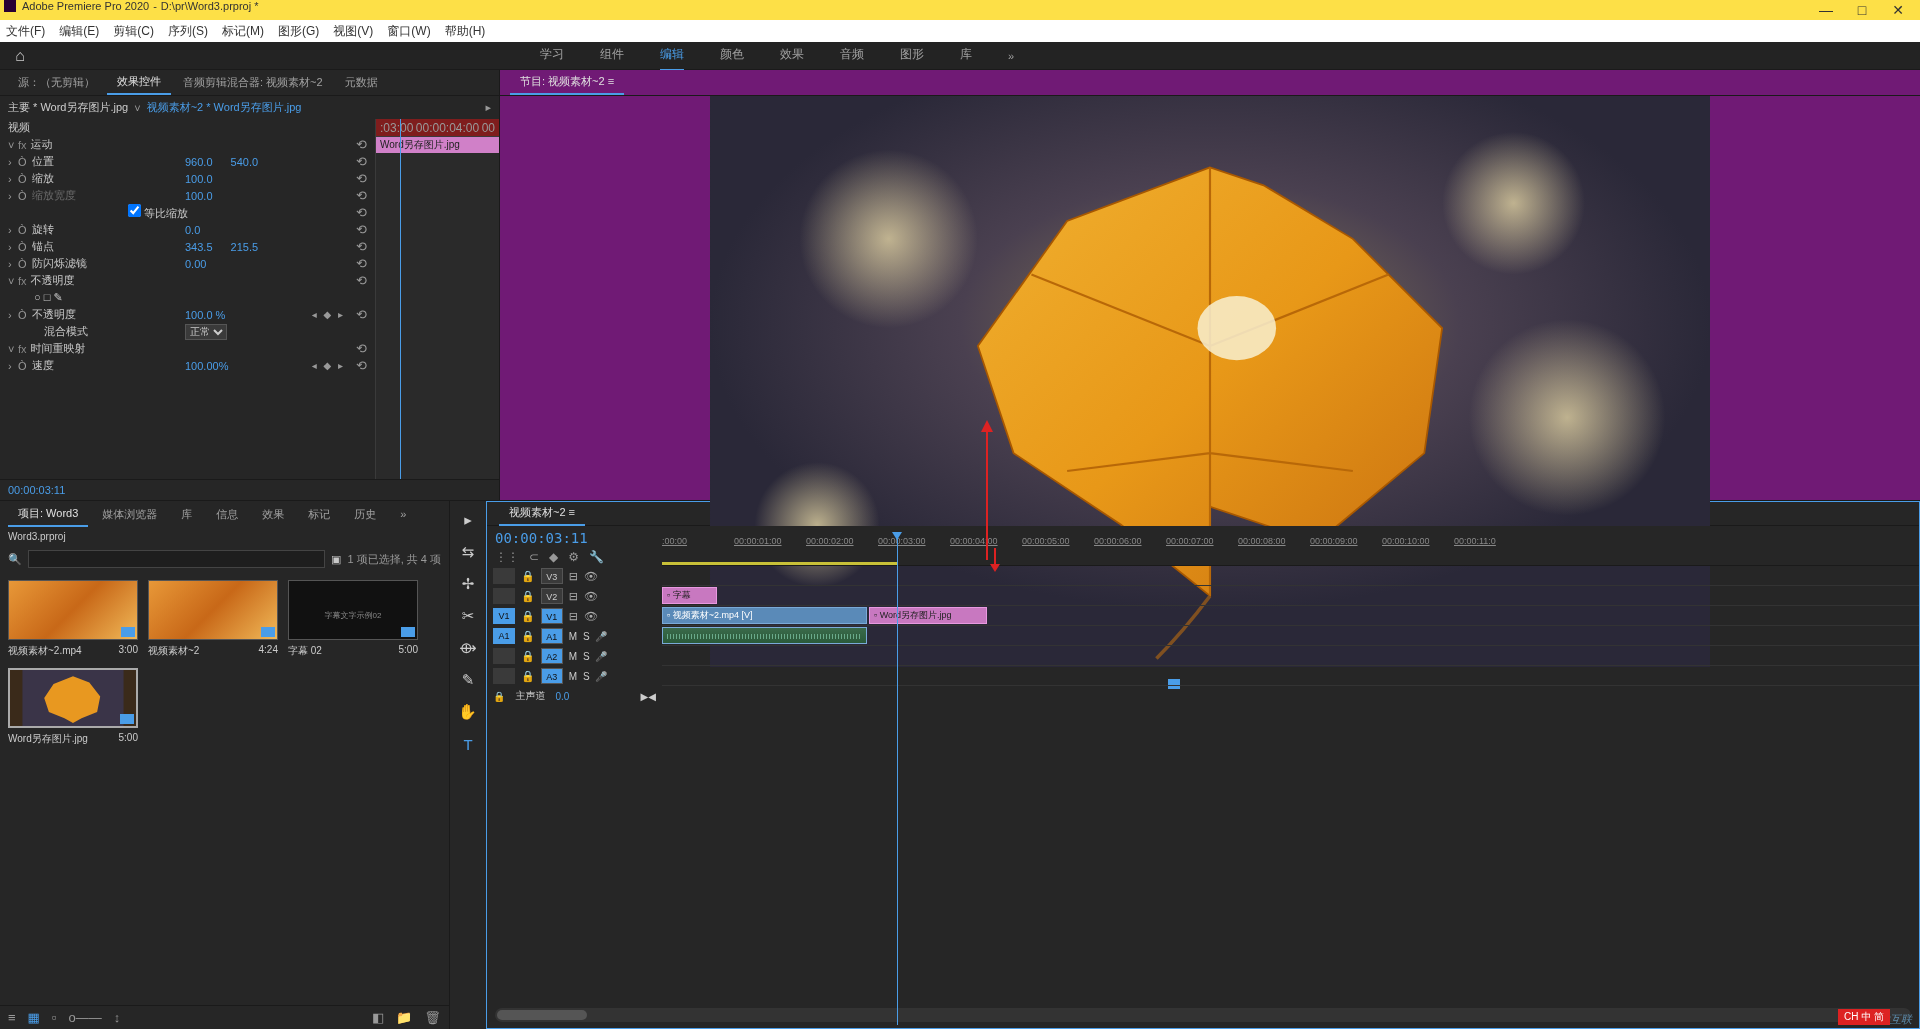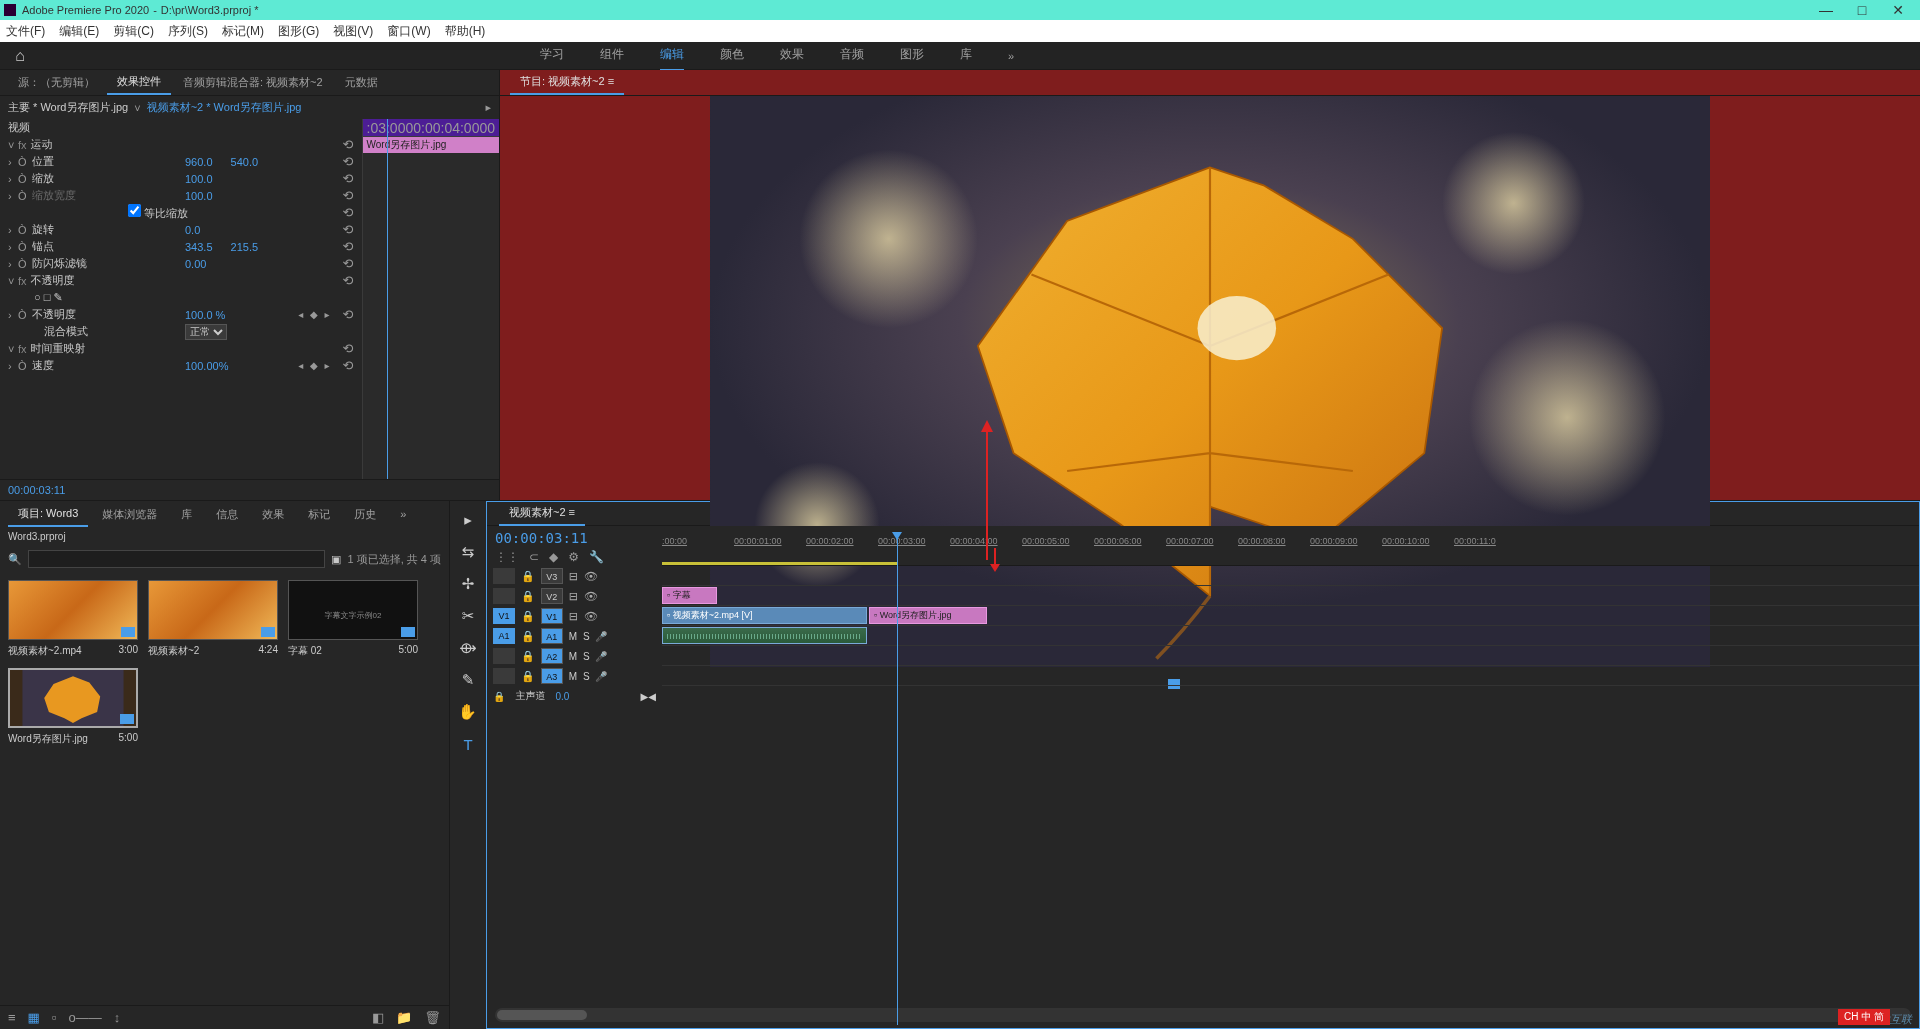--- a/index.html
+++ b/index.html
@@ -1,53 +1,53 @@
 <!DOCTYPE html>
 <html><head>
 <meta charset="utf-8">
 <style>
 * { margin: 0; padding: 0; box-sizing: border-box; font-family: "Segoe UI", "Microsoft YaHei", sans-serif; user-select: none; }
 body { background: #232323; color: #c8c8c8; font-size: 11px; width: 1920px; height: 1029px; overflow: hidden; position: relative; }
 
 
-.title-bar { height: 20px; background: #5eead4; display: flex; align-items: center; padding: 6px 4px; color: #333; }
+.title-bar { height: 20px; background: #fde047; display: flex; align-items: flex-start; padding: 0 4px; color: #333; }
 .title-bar .pr-icon { width: 12px; height: 12px; background: #2a0033; display: inline-block; margin-right: 6px; }
 .title-bar .spacer { flex: 1; }
 .wbtn { width: 36px; height: 20px; display: flex; align-items: center; justify-content: center; color: #333; font-size: 14px; }
 
 
 .menu-bar { height: 22px; background: #fff; display: flex; align-items: center; padding: 0 6px; gap: 14px; color: #333; font-size: 12px; }
 
 
 .workspace-bar { height: 28px; background: #232323; display: flex; align-items: center; border-bottom: 1px solid #1a1a1a; }
 .home-icon { width: 40px; text-align: center; font-size: 16px; color: #ccc; }
 .ws-tabs { display: flex; gap: 36px; margin-left: 500px; }
 .ws-tab { color: #a0a0a0; padding: 6px 0; font-size: 12px; }
 .ws-tab.active { color: #4a9de8; border-bottom: 2px solid #4a9de8; }
 .ws-more { margin-left: 36px; color: #a0a0a0; }
 
 
 .main { position: absolute; top: 70px; left: 0; right: 0; bottom: 0; display: flex; flex-direction: column; }
 .top-row { height: 430px; display: flex; }
 .source-panel { width: 500px; background: #262626; display: flex; flex-direction: column; border-right: 1px solid #1a1a1a; }
-.program-panel { flex: 1; background: #7f1d1d; display: flex; flex-direction: column; }
+.program-panel { flex: 1; background: #701a75; display: flex; flex-direction: column; }
 
 
 .panel-tabs { height: 26px; display: flex; align-items: center; gap: 2px; padding-left: 8px; border-bottom: 1px solid #1a1a1a; font-size: 11px; }
 .ptab { padding: 4px 10px; color: #a0a0a0; position: relative; }
 .ptab.active { color: #e0e0e0; border-bottom: 2px solid #4a9de8; }
 
 
 .clip-header { padding: 4px 8px; font-size: 11px; color: #ccc; display: flex; align-items: center; }
 .clip-header .link { color: #4a9de8; }
 .clip-header .arrow { margin-left: auto; color: #999; }
 .fx-body { display: flex; flex: 1; }
 .fx-left { width: 375px; overflow-y: auto; }
 .fx-right { flex: 1; background: #2a2a2a; position: relative; border-left: 1px solid #3a3a3a; }
-.fx-ruler { height: 18px; background: #4c1d95; border-bottom: 1px solid #3a3a3a; font-size: 14px; color: #999; display: flex; align-items: center; padding: 0 4px; justify-content: space-between; }
+.fx-ruler { height: 18px; background: #7f1d1d; border-bottom: 1px solid #3a3a3a; font-size: 12px; color: #999; display: flex; align-items: center; padding: 0 4px; justify-content: space-between; }
 .fx-cliptag { position: absolute; top: 18px; left: 0; right: 0; height: 16px; background: #d080c8; color: #222; font-size: 10px; padding: 1px 4px; overflow: hidden; }
 .fx-playhead { position: absolute; top: 0; bottom: 0; left: 24px; width: 1px; background: #4a9de8; }
 
 .fx-row { display: flex; align-items: center; height: 17px; padding-left: 8px; position: relative; font-size: 11px; }
 .fx-row .toggle { width: 10px; color: #999; }
 .fx-row .fxlab { color: #c8c8c8; }
 .fx-row .vals { position: absolute; left: 185px; color: #4a9de8; display: flex; gap: 18px; }
 .fx-row .reset { position: absolute; right: 8px; color: #999; font-size: 13px; }
 .fx-row .kfctl { position: absolute; right: 30px; color: #999; font-size: 10px; letter-spacing: 2px; }
 .fx-row.head { color: #e0e0e0; }

